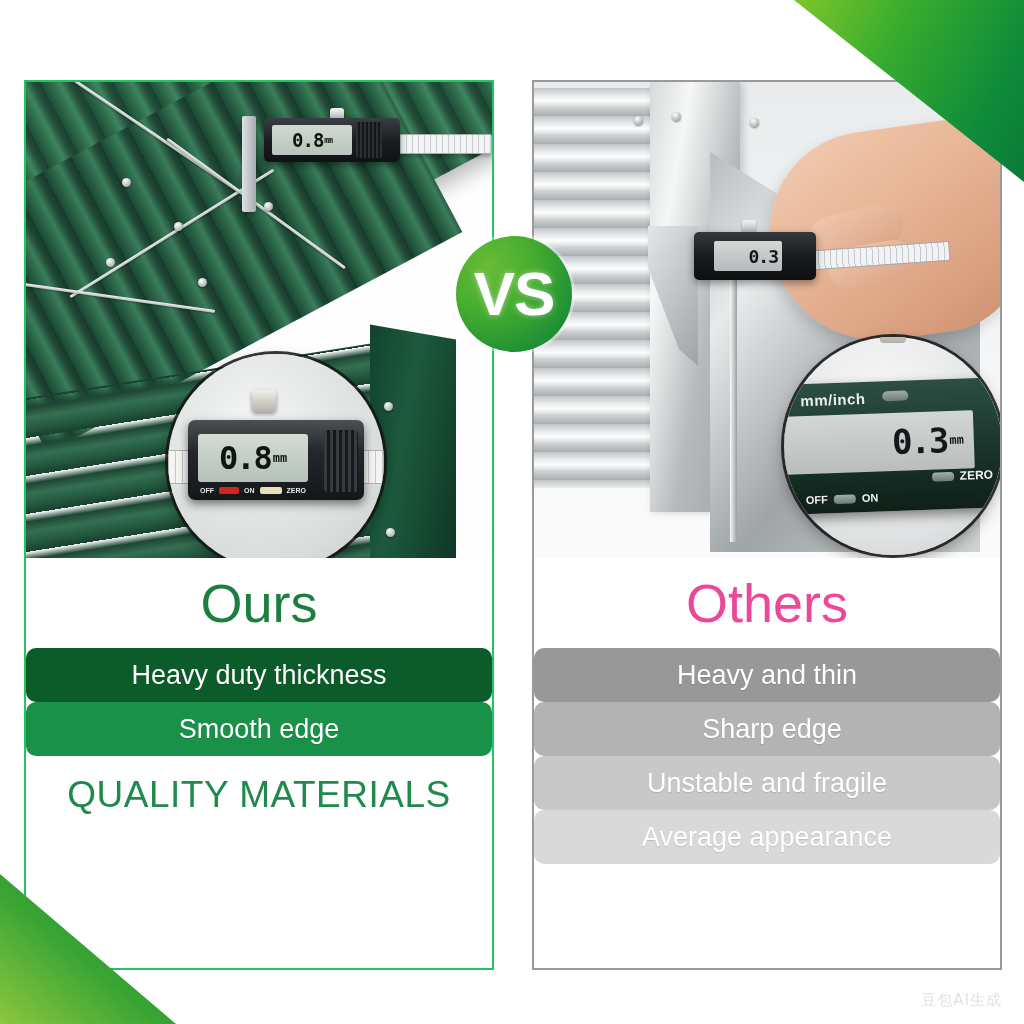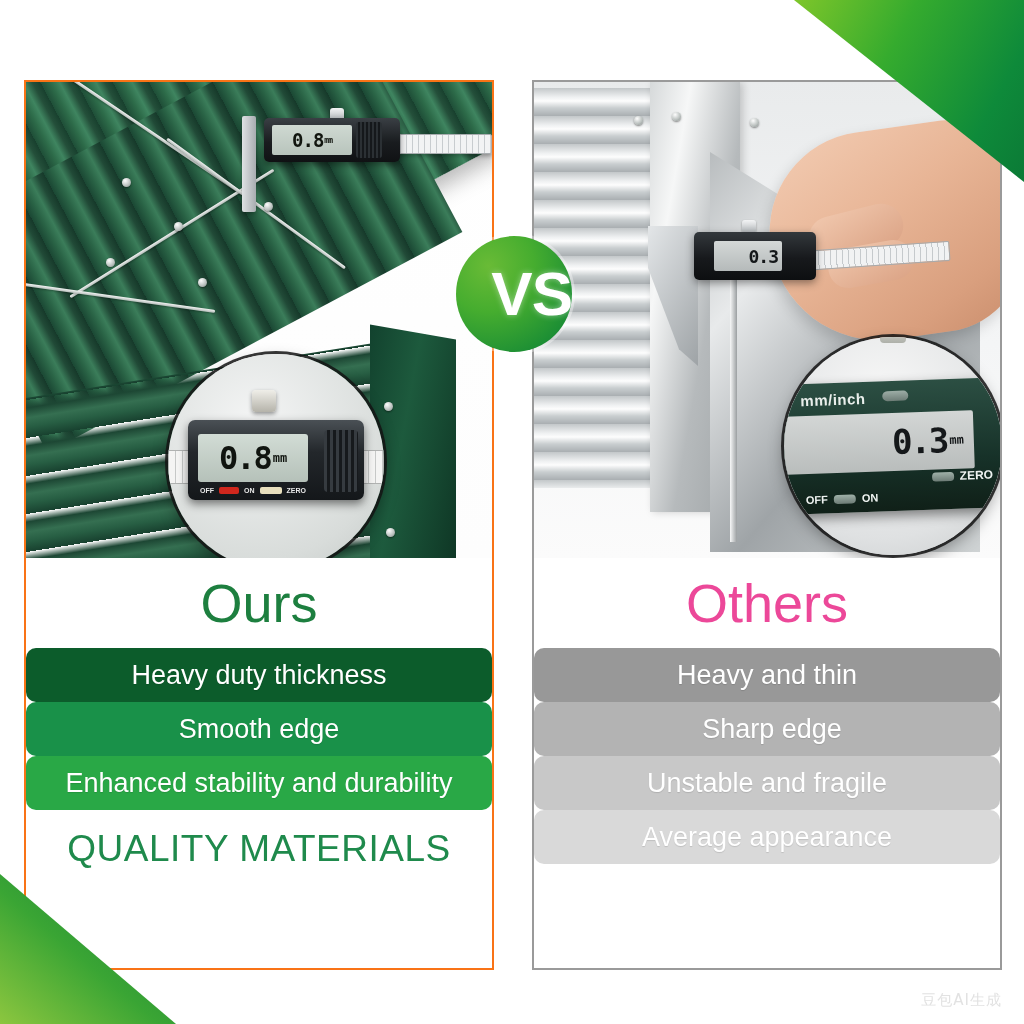--- a/index.html
+++ b/index.html
@@ -32,21 +32,21 @@
   }
 
   
   .panel{
     position:absolute;
     top:80px;
     width:470px; height:890px;
     background:#ffffff;
     overflow:hidden;
   }
-  .panel-left { left:24px;  border:2px solid #f97316; }
+  .panel-left { left:24px;  border:2px solid #22c55e; }
   .panel-right{ left:532px; border:2px solid #9a9a9a; }
 
   
   .photo{
     position:relative;
     width:100%; height:476px;
     overflow:hidden;
   }
   .photo-left{
     background:
@@ -333,21 +333,21 @@
     background:linear-gradient(120deg,#e3e6e8,#9ea3a6);
     clip-path:polygon(0 0,100% 0,100% 100%,62% 88%,0 30%);
   }
 
   
   .vs-badge{
     position:absolute;
     left:456px; top:236px;
     width:116px;height:116px;border-radius:50%;
     background:radial-gradient(circle at 28% 26%,#69bb36 0%,#46ad2f 38%,#1d8f34 78%,#0f7c31 100%);
-    display:flex;align-items:center;justify-content:flex-end;
+    display:flex;align-items:center;justify-content:center;
     z-index:9;
     box-shadow:0 0 0 3px rgba(255,255,255,.35);
   }
   .vs-badge span{
     color:#ffffff;font-size:62px;font-weight:bold;letter-spacing:-1px;
     line-height:1;
     text-shadow:0 0 6px rgba(255,255,255,.45);
   }
 
   
@@ -456,23 +456,20 @@
     <div class="title-row">
       <span class="title-ours">Ours</span>
     </div>
 
     <div class="bars">
       <div class="bar" style="background:#0c5c2b;">
           <span>Heavy duty thickness</span>
         </div>
       <div class="bar" style="background:#199149;">
           <span>Smooth edge</span>
-        </div>
-      <div class="bar" style="background:#29a846;">
-          <span>Enhanced stability and durability</span>
         </div>
     </div>
 
     <div class="footer">
       <span>QUALITY MATERIALS</span>
     </div>
   </div>
 
   <div class="panel panel-right">
 

